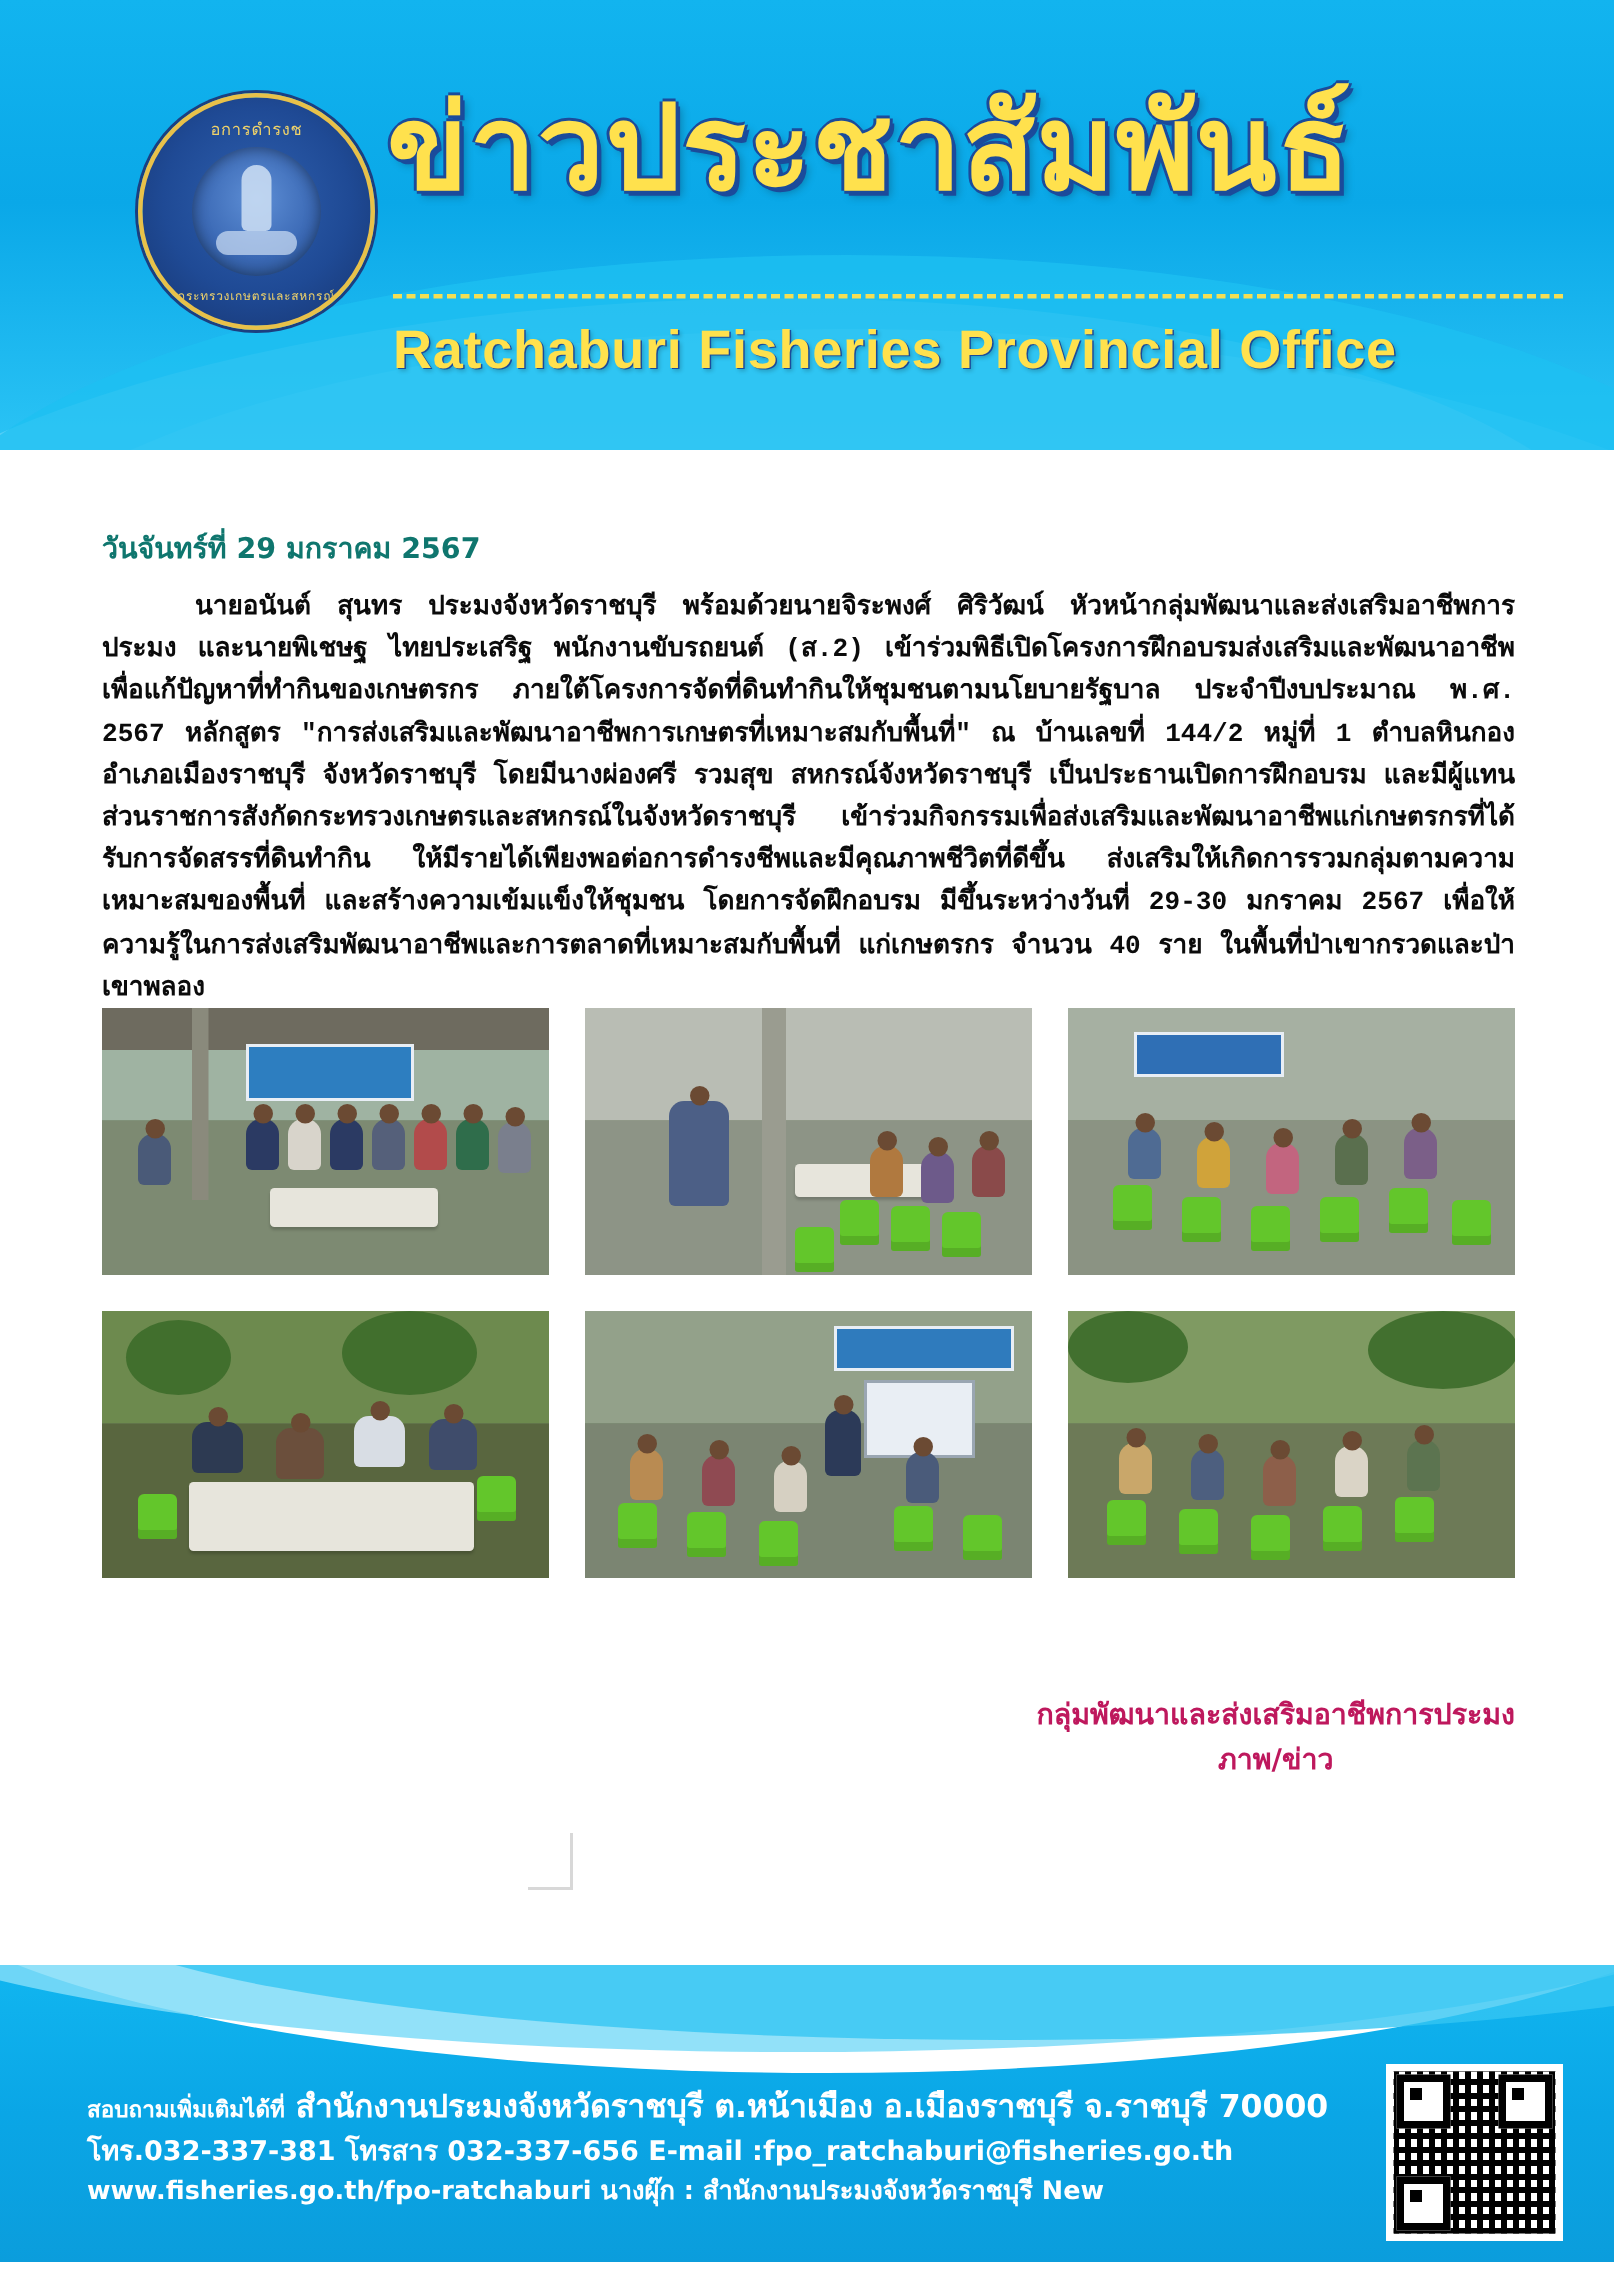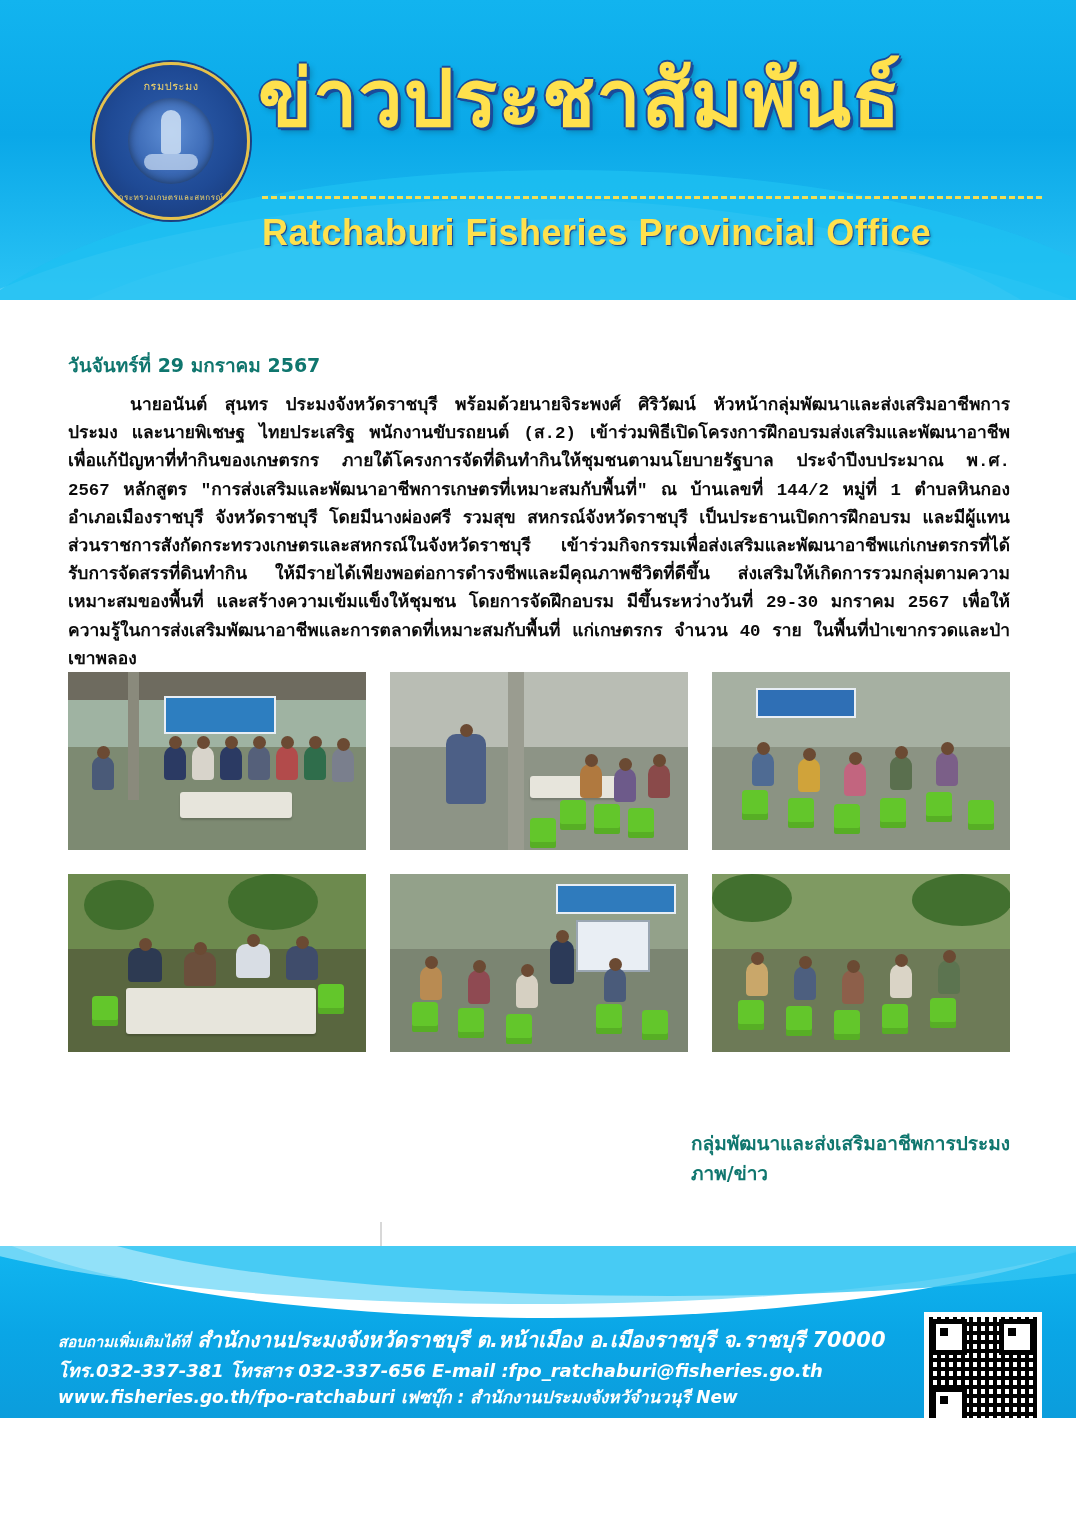--- a/index.html
+++ b/index.html
@@ -246,38 +246,37 @@
     position: absolute;
     border-radius: 50%;
     background: #3c6b2a;
     opacity: .9;
   }
 
   .credit {
     position: absolute;
     right: 66px;
     top: 828px;
-    text-align: left;
+    text-align: center;
     font-family: "DejaVu Sans", sans-serif;
     font-size: 19px;
     font-weight: bold;
-    color: #0f766e;
+    color: #be185d;
     line-height: 1.6;
   }
 
   
   .footer {
     position: absolute;
     left: 0;
-    top: 1246px;
+    top: 1310px;
     width: 1076px;
-    height: 172px;
+    height: 198px;
     background: linear-gradient(180deg, #11b6f0 0%, #0aa6e6 50%, #0b9ddc 100%);
     overflow: hidden;
-    font-style: italic;
   }
   .footer .fwave-a {
     position: absolute;
     left: -80px;
     top: -78px;
     width: 1260px;
     height: 150px;
     background: #ffffff;
     border-radius: 0 0 50% 50% / 0 0 100% 100%;
   }
@@ -366,21 +365,21 @@
 </style>
 </head>
 <body>
 
 <div class="header">
   <div class="wave-c"></div>
   <div class="wave-b"></div>
   <div class="wave-a"></div>
 
   <div class="logo">
-    <div class="ring-text-top">กรมประมง</div>
+    <div class="ring-text-top">อการดำรงช</div>
     <div class="emblem"></div>
     <div class="ring-text-bottom">กระทรวงเกษตรและสหกรณ์</div>
   </div>
 
   <div class="header-title">ข่าวประชาสัมพันธ์</div>
   <div class="header-divider"></div>
   <div class="header-subtitle">Ratchaburi Fisheries Provincial Office</div>
 </div>
 
 <div class="content">
@@ -508,21 +507,21 @@
   <div class="fwave-a"></div>
   <div class="fwave-b"></div>
   <div class="fwave-c"></div>
 
   <div class="footer-text">
     <div class="footer-line1">
       <span class="small">สอบถามเพิ่มเติมได้ที่</span>
       <span>สำนักงานประมงจังหวัดราชบุรี ต.หน้าเมือง อ.เมืองราชบุรี จ.ราชบุรี 70000</span>
     </div>
     <div class="footer-line2">โทร.032-337-381  โทรสาร 032-337-656  E-mail :fpo_ratchaburi@fisheries.go.th</div>
-    <div class="footer-line3">www.fisheries.go.th/fpo-ratchaburi เฟซบุ๊ก : สำนักงานประมงจังหวัจำนวนุรี New</div>
+    <div class="footer-line3">www.fisheries.go.th/fpo-ratchaburi นางผุ๊ก : สำนักงานประมงจังหวัดราชบุรี New</div>
   </div>
 
   <div class="qr">
     <div class="qr-inner">
       <div class="qr-eye tl"></div>
       <div class="qr-eye tr"></div>
       <div class="qr-eye bl"></div>
     </div>
   </div>
 </div>

